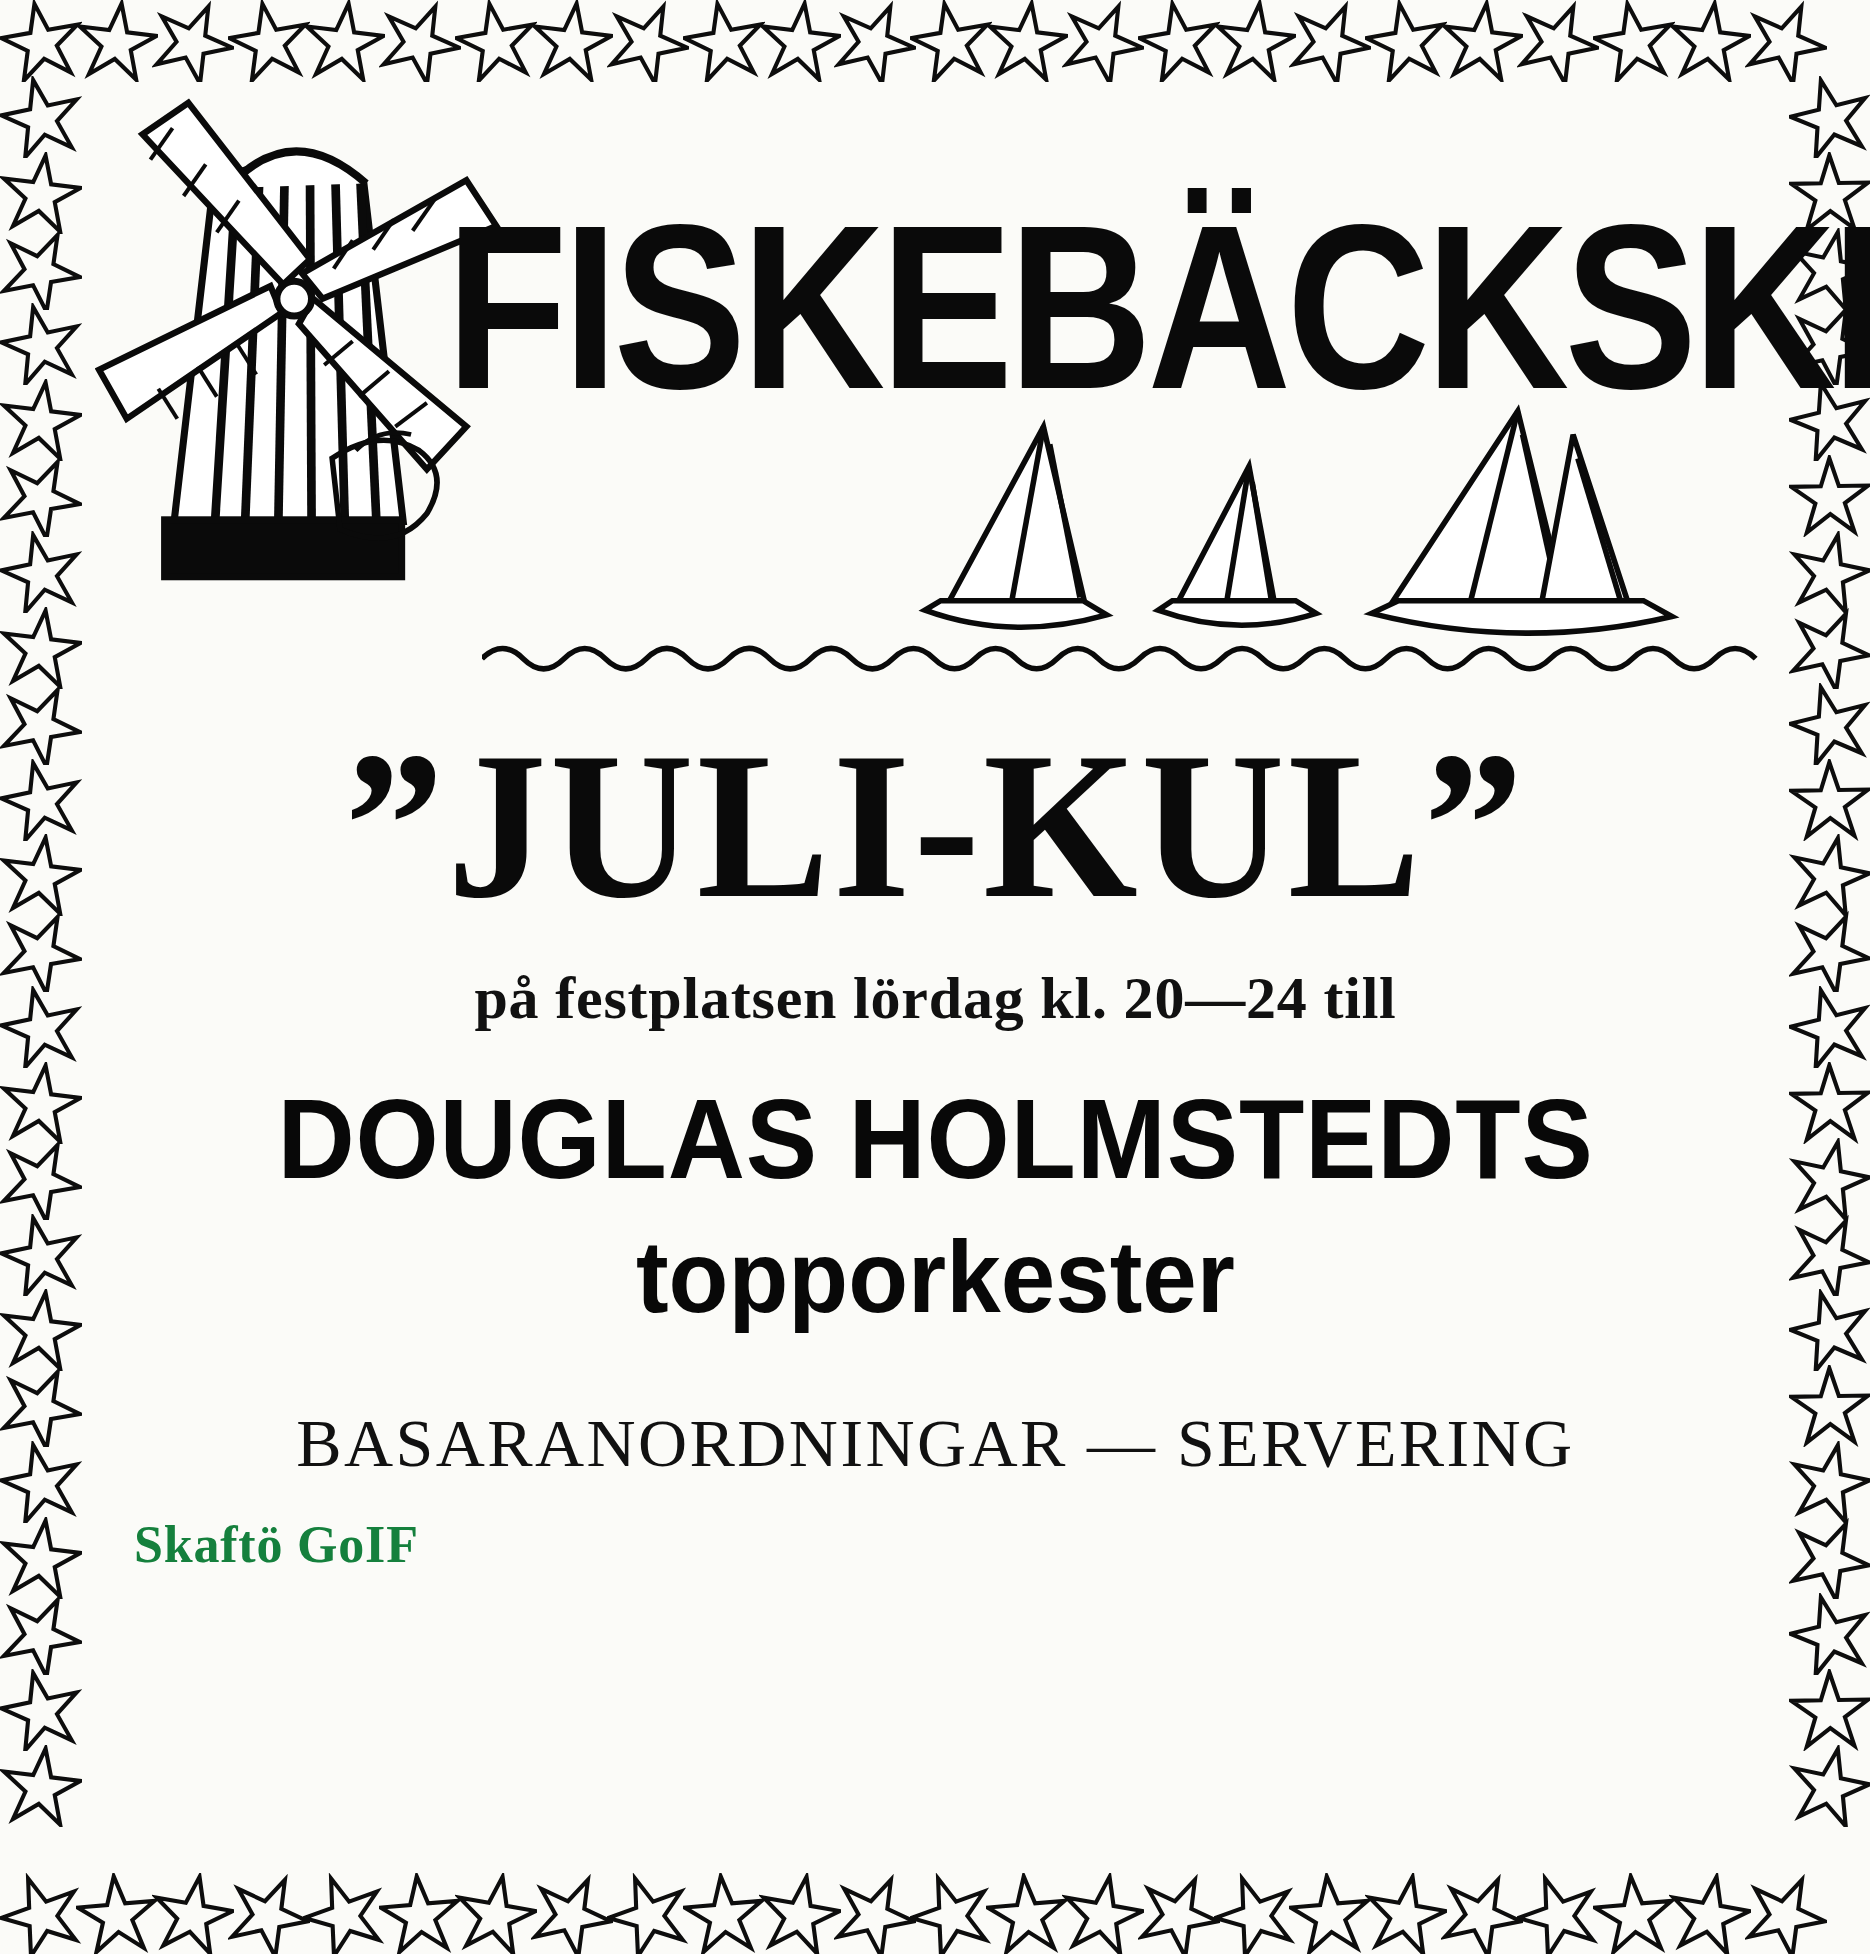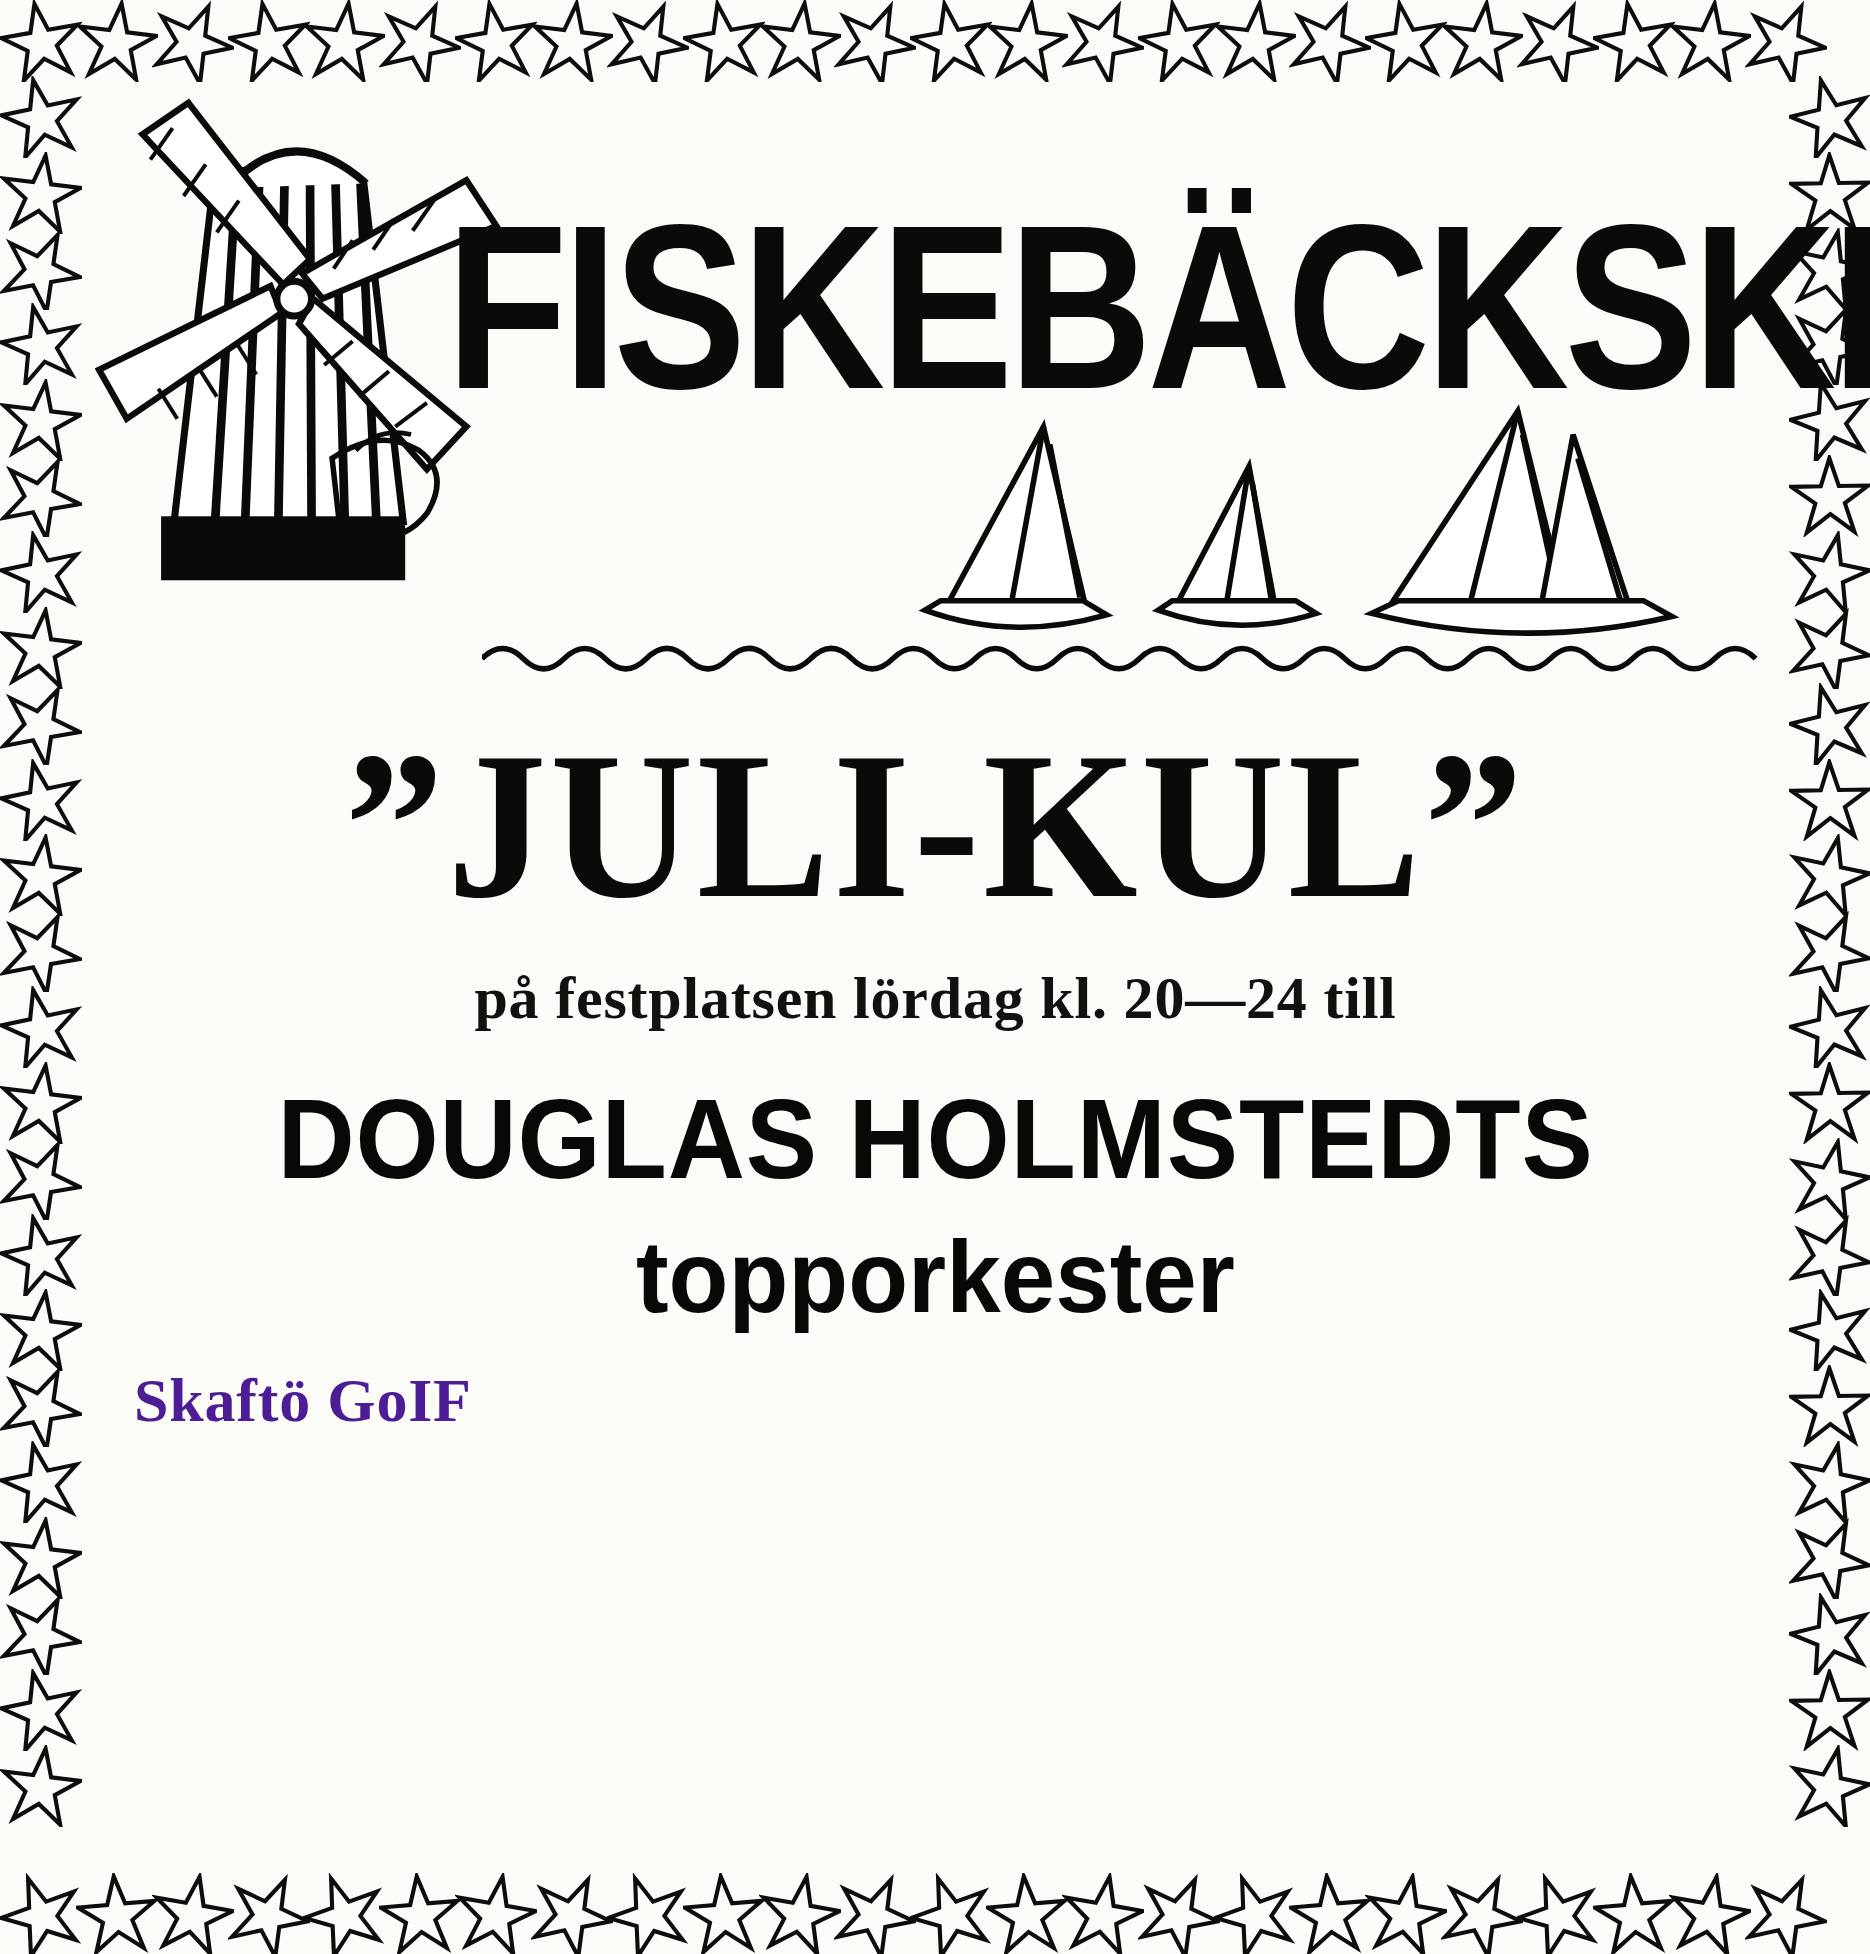--- a/index.html
+++ b/index.html
@@ -173,22 +173,22 @@
     padding: 0 47px;
   }
   .welcome {
     font-family: "Liberation Serif", serif;
     font-size: 66px;
     color: #111;
   }
   .club {
     font-family: "Liberation Serif", serif;
     font-weight: bold;
-    font-size: 62px;
-    color: #4c1d95;
+    font-size: 52px;
+    color: #15803d;
     letter-spacing: 0.8px;
   }
 </style>
 </head>
 <body>
 
 <div class="poster">
 
   <div class="star-border" id="star-border">
       <div class="star" style="left: 0px; top: 0px;">
@@ -938,20 +938,21 @@
       </div>
     </div>
 
     <div class="juli-kul">”JULI-KUL”</div>
 
     <div class="subtitle">på festplatsen lördag kl. 20—24 till</div>
 
     <div class="band-name">DOUGLAS HOLMSTEDTS</div>
     <div class="band-kind">topporkester</div>
 
+    <div class="info-1">BASARANORDNINGAR — SERVERING</div>
 
     <div class="footer">
       <div class="club">Skaftö GoIF</div>
     </div>
 
   </div>
 </div>
 
 
 </body></html>

